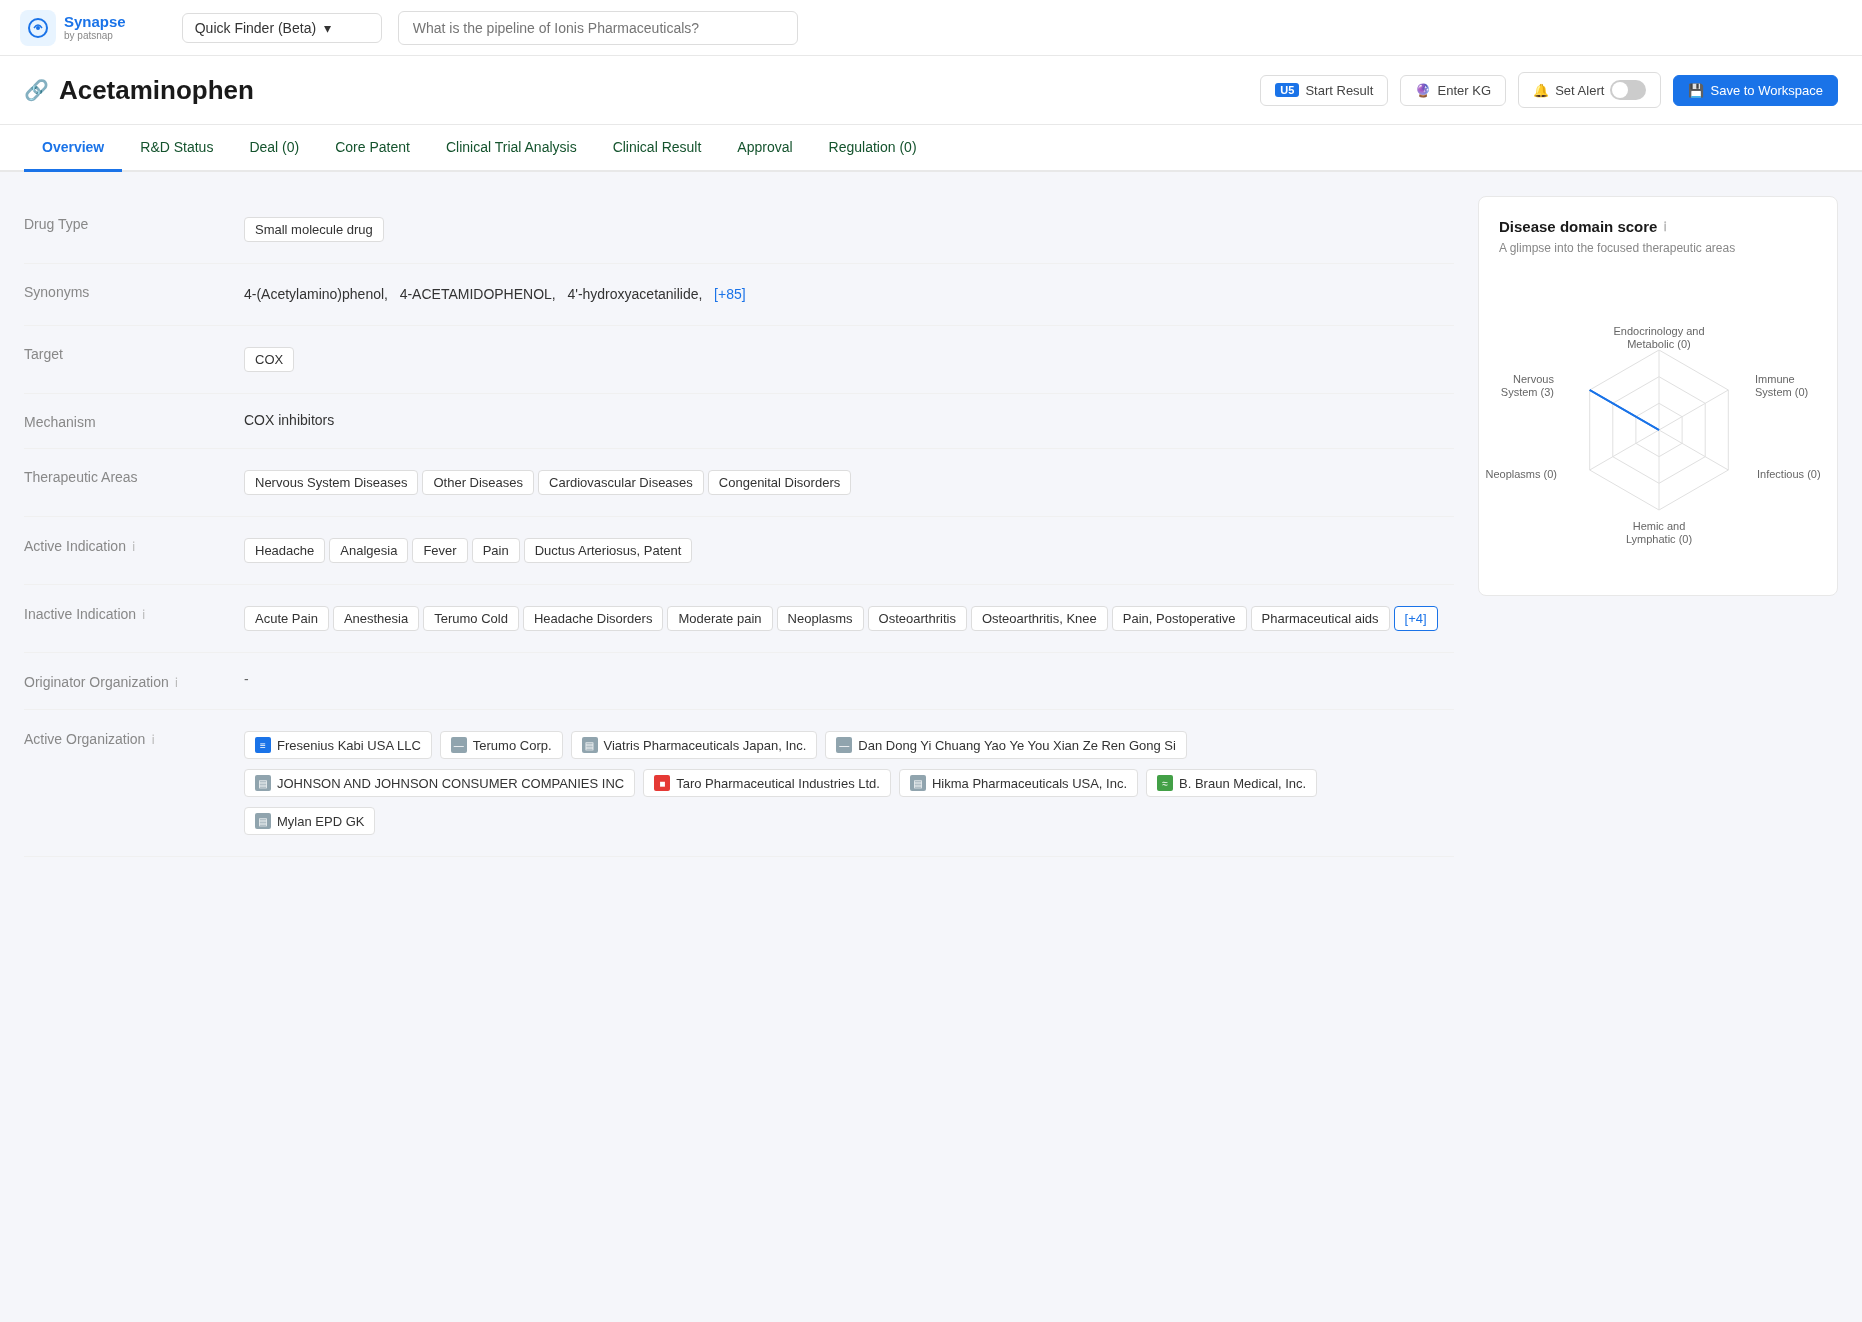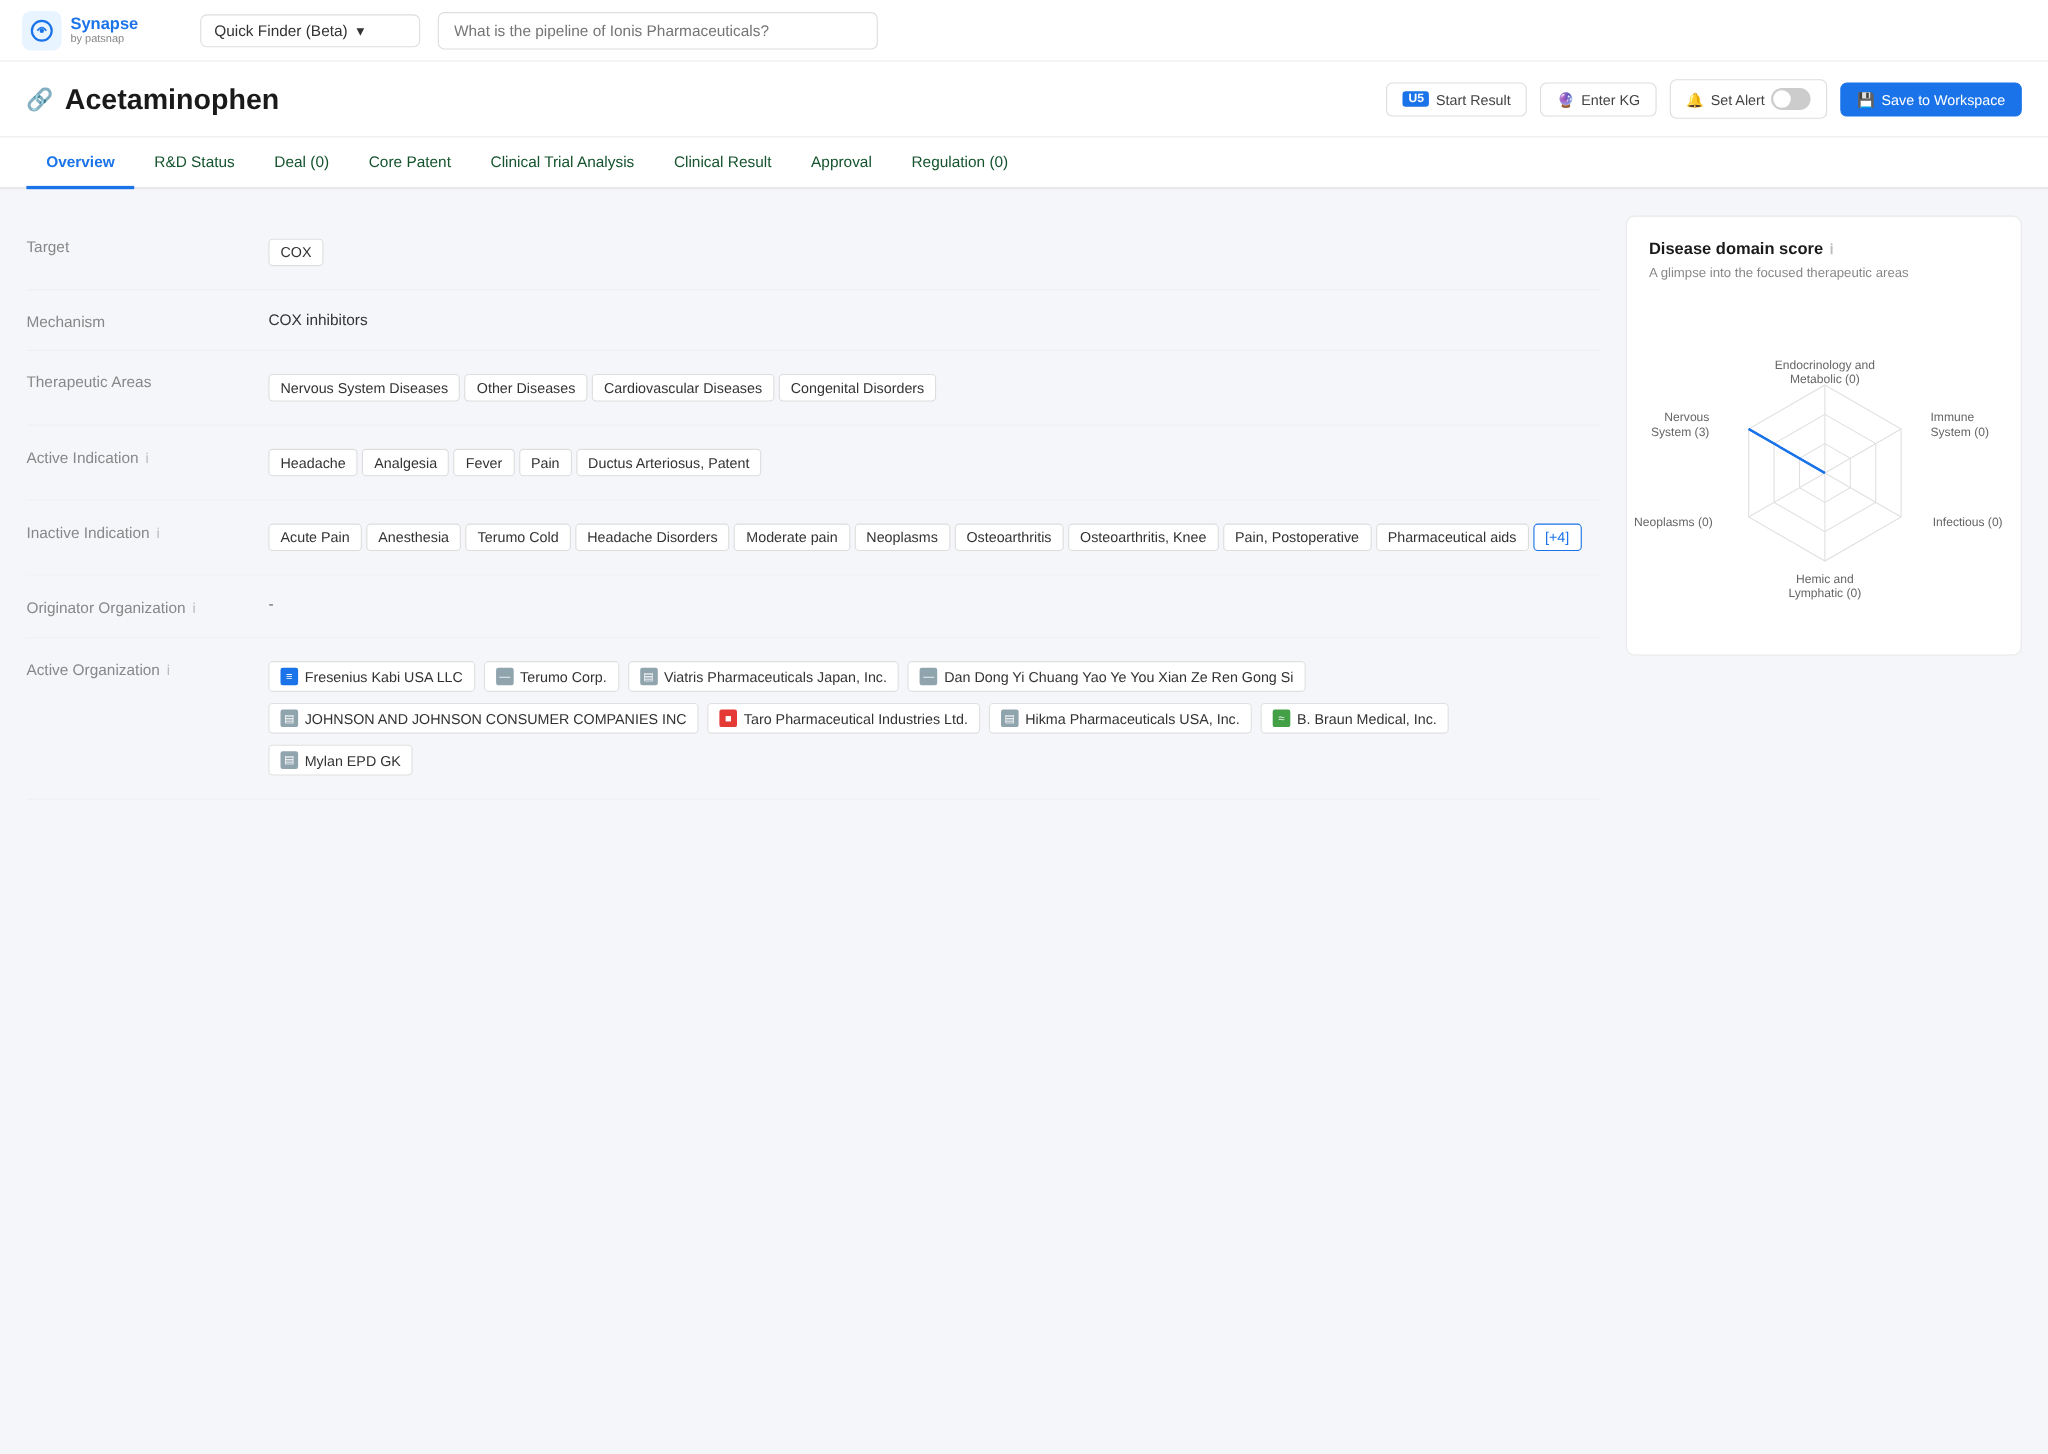--- a/index.html
+++ b/index.html
@@ -133,21 +133,36 @@
   <div class="tab">Core Patent</div>
   <div class="tab">Clinical Trial Analysis</div>
   <div class="tab">Clinical Result</div>
   <div class="tab">Approval</div>
   <div class="tab">Regulation (0)</div>
 </div>
 
 <div class="main-content">
   <div class="left-panel">
 
-
+    <div class="info-row">
+      <div class="info-label">Drug Type</div>
+      <div class="info-value">
+        <span class="tag">Small molecule drug</span>
+      </div>
+    </div>
+
+    <div class="info-row">
+      <div class="info-label">Synonyms</div>
+      <div class="info-value synonyms-text">
+        <span>4-(Acetylamino)phenol,&nbsp;&nbsp;</span>
+        <span>4-ACETAMIDOPHENOL,&nbsp;&nbsp;</span>
+        <span>4'-hydroxyacetanilide,&nbsp;&nbsp;</span>
+        <span class="link-text">[+85]</span>
+      </div>
+    </div>
 
     <div class="info-row">
       <div class="info-label">Target</div>
       <div class="info-value">
         <span class="tag">COX</span>
       </div>
     </div>
 
     <div class="info-row">
       <div class="info-label">Mechanism</div>

